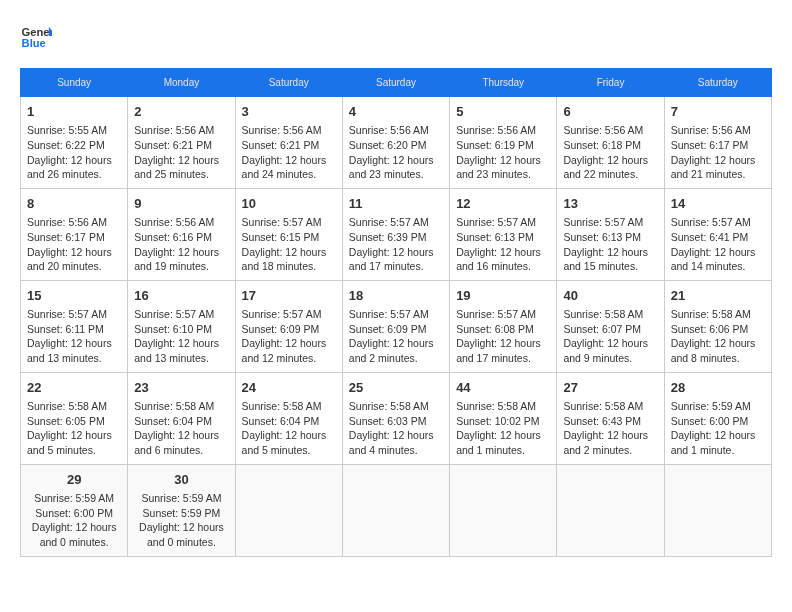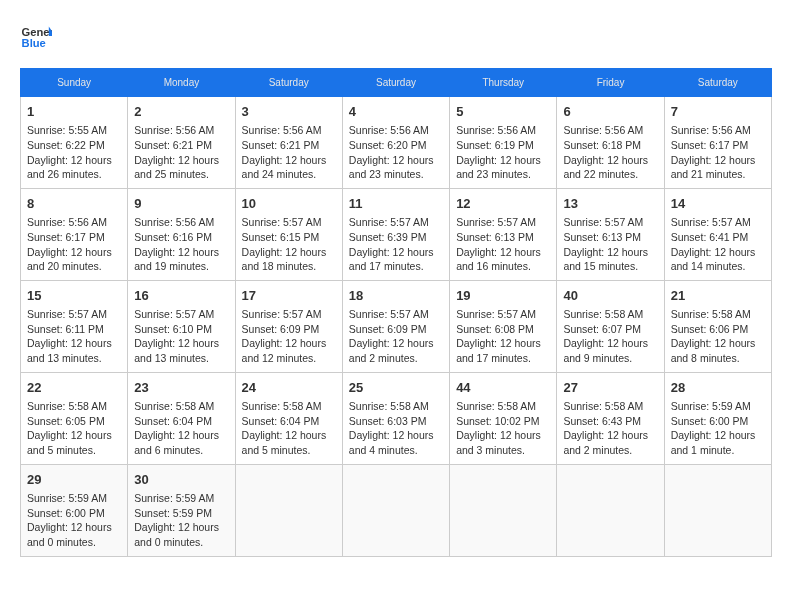--- a/index.html
+++ b/index.html
@@ -56,20 +56,21 @@
       border: 1px solid #ccc;
       width: 107px;
       min-height: 80px;
       background: #fff;
       font-size: 10.5px;
       color: #333;
       line-height: 1.4;
     }
     .calendar tr:last-child td {
       background: #f9f9f9;
+      text-align: center;
     }
     .day-num {
       font-size: 13px;
       font-weight: bold;
       display: block;
       margin-bottom: 2px;
     }
     .empty {
       background: #f5f5f5;
     }
@@ -288,21 +289,21 @@
           <div>Sunrise: 5:58 AM</div>
           <div>Sunset: 6:03 PM</div>
           <div>Daylight: 12 hours</div>
           <div>and 4 minutes.</div>
         </td>
         <td>
           <span class="day-num">44</span>
           <div>Sunrise: 5:58 AM</div>
           <div>Sunset: 10:02 PM</div>
           <div>Daylight: 12 hours</div>
-          <div>and 3 minutes.</div>
+          <div>and 1 minutes.</div>
         </td>
         <td>
           <span class="day-num">27</span>
           <div>Sunrise: 5:58 AM</div>
           <div>Sunset: 6:43 PM</div>
           <div>Daylight: 12 hours</div>
           <div>and 2 minutes.</div>
         </td>
         <td>
           <span class="day-num">28</span>

